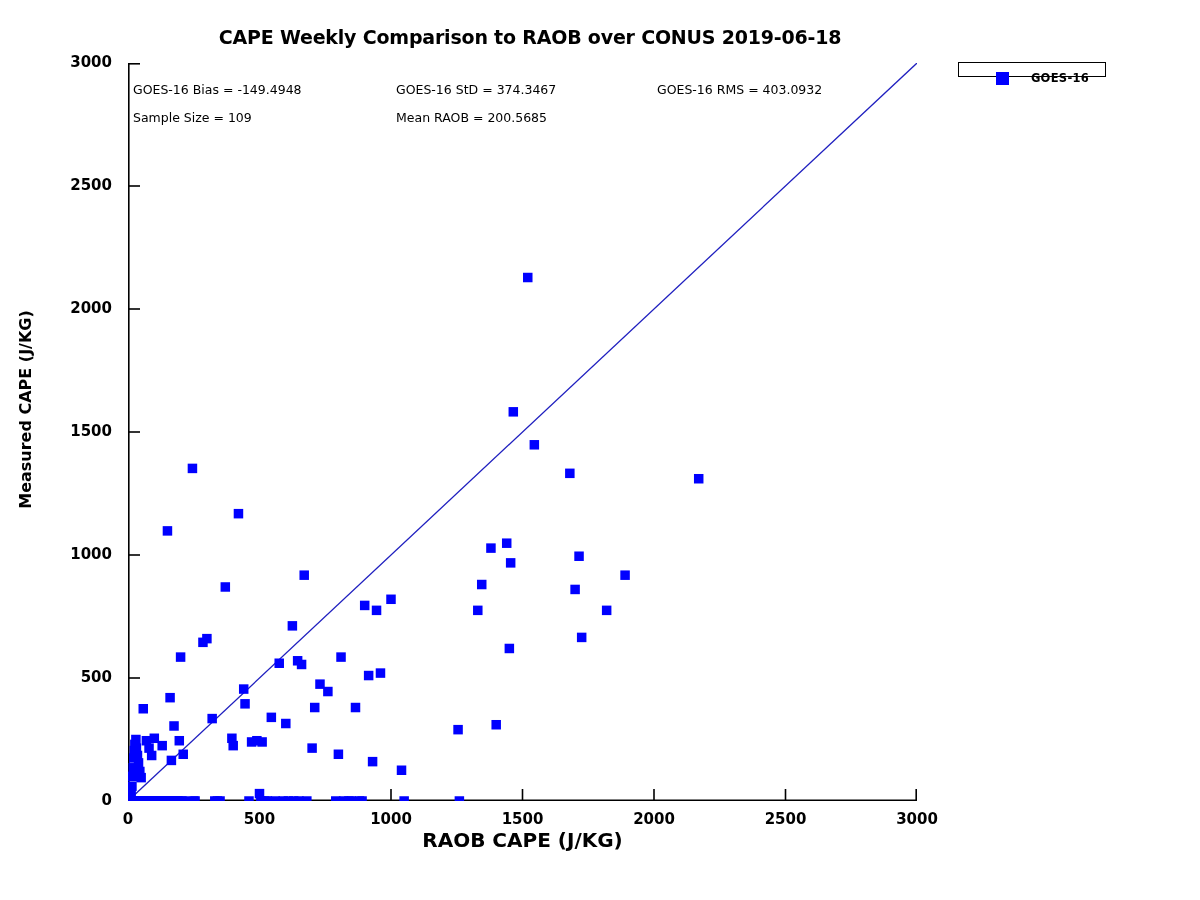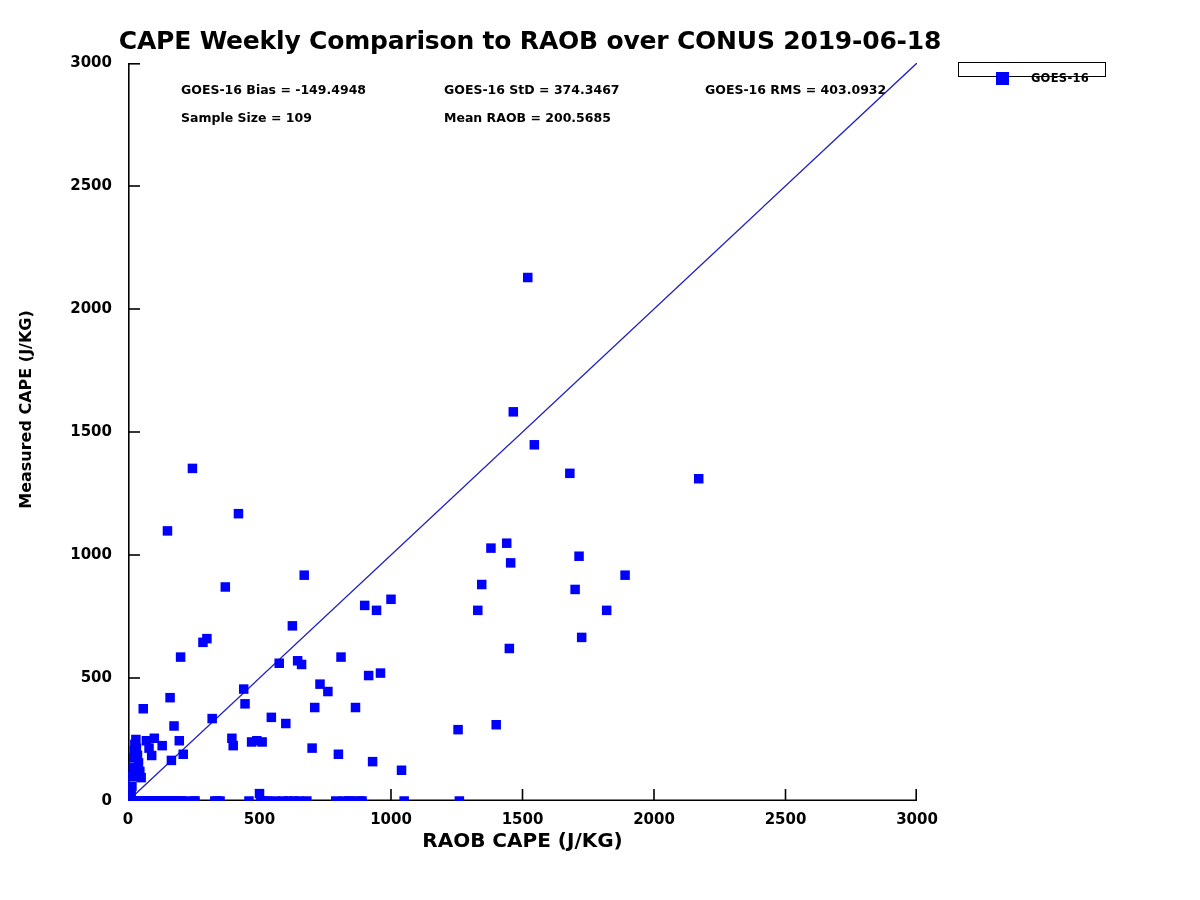--- a/index.html
+++ b/index.html
@@ -18,21 +18,21 @@
     width: 1200px;
     height: 900px;
     background: #ffffff;
   }
   .chart-title {
     position: absolute;
     left: 0;
     top: 26px;
     width: 1060px;
     text-align: center;
-    font-size: 25px;
+    font-size: 19px;
     font-weight: bold;
     color: #000000;
     letter-spacing: -0.2px;
     white-space: nowrap;
   }
   
   #plot {
     position: absolute;
     left: 128px;
     top: 63px;
@@ -94,24 +94,23 @@
     width: 400px;
     text-align: center;
     font-size: 16px;
     font-weight: bold;
     color: #000000;
     transform: rotate(-90deg);
   }
   .stat-txt {
     position: absolute;
     font-size: 12.5px;
-    font-weight: bold;
-    color: #000000;
-    white-space: nowrap;
-    margin-left: 48px;
+    font-weight: normal;
+    color: #000000;
+    white-space: nowrap;
   }
   #legend {
     position: absolute;
     left: 958px;
     top: 62px;
     width: 148px;
     height: 15px;
     border: 1.4px solid #000000;
     background: #ffffff;
     box-sizing: border-box;

